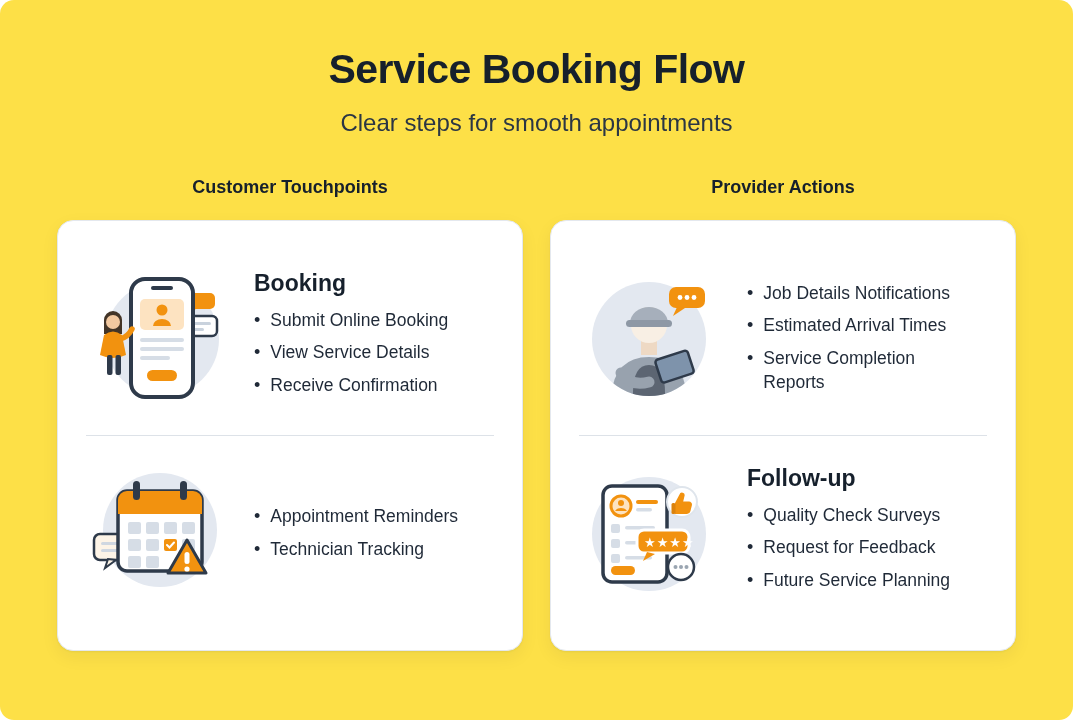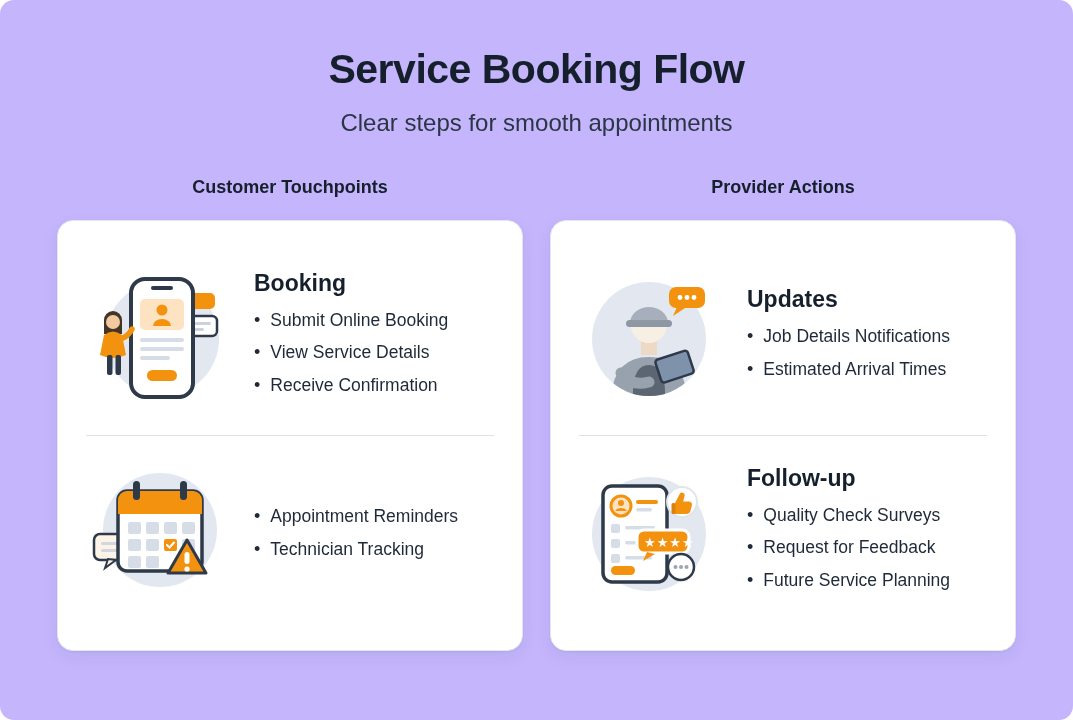--- a/index.html
+++ b/index.html
@@ -5,21 +5,21 @@
   html,body{margin:0;padding:0;}
   body{
     width:1073px;height:720px;
     background:#ffffff;
     font-family:"Liberation Sans","DejaVu Sans",sans-serif;
     color:#1f2937;
     overflow:hidden;
   }
   .page{
     width:1073px;height:720px;box-sizing:border-box;
-    background:#c4b5fd;
+    background:#fde047;
     border-radius:14px;
     padding-top:46px;
   }
   .page-title{
     margin:0;text-align:center;
     font-size:41px;font-weight:700;color:#16202c;letter-spacing:-.5px;
   }
   .page-subtitle{
     margin:16px 0 0;text-align:center;
     font-size:24px;color:#2b3644;
@@ -186,27 +186,29 @@
                 <rect x="80" y="92" width="34" height="24" rx="3" fill="#7e93ab" stroke="#2e3a4a" stroke-width="2.5"></rect>
               </g>
               <rect x="92" y="24" width="36" height="21" rx="7" fill="#f2920f"></rect>
               <path d="M100 44 l-4 9 l12 -8 z" fill="#f2920f"></path>
               <circle cx="103" cy="34.5" r="2.4" fill="#ffffff"></circle>
               <circle cx="110" cy="34.5" r="2.4" fill="#ffffff"></circle>
               <circle cx="117" cy="34.5" r="2.4" fill="#ffffff"></circle>
             </svg>
           </div>
           <div class="content">
-            <h3 class="section-title">Updates</h3>
             <ul class="items">
               <li>
                   <span>Job Details Notifications</span>
                 </li>
               <li>
                   <span>Estimated Arrival Times</span>
+                </li>
+              <li>
+                  <span>Service Completion Reports</span>
                 </li>
             </ul>
           </div>
         </div>
 
         <div class="divider"></div>
 
         <div class="section">
           <div class="illus">
             <svg viewBox="0 0 150 150" width="150" height="150" aria-hidden="true">

